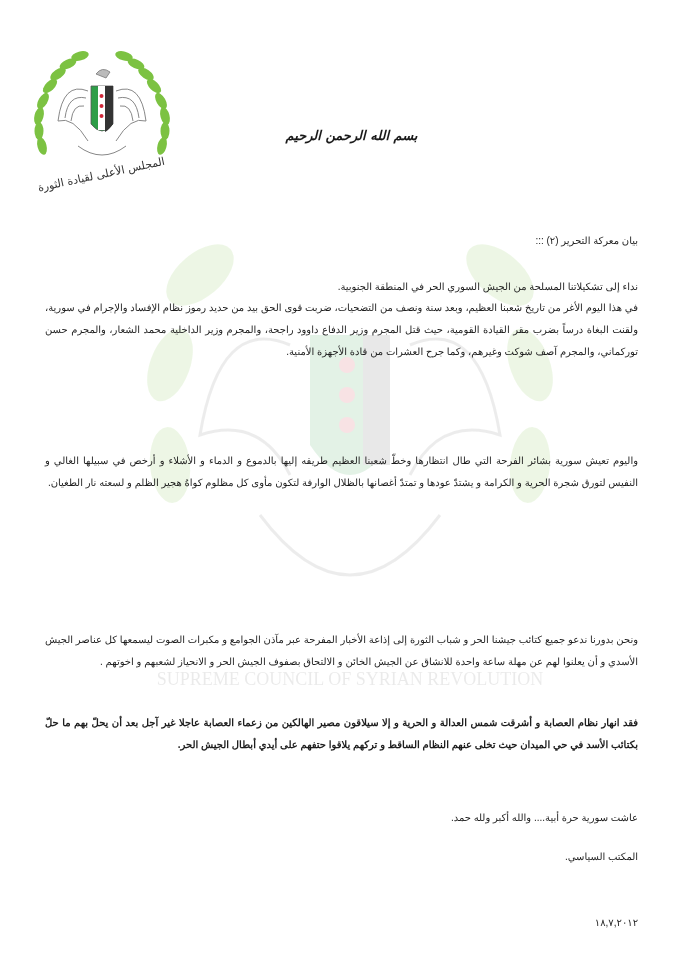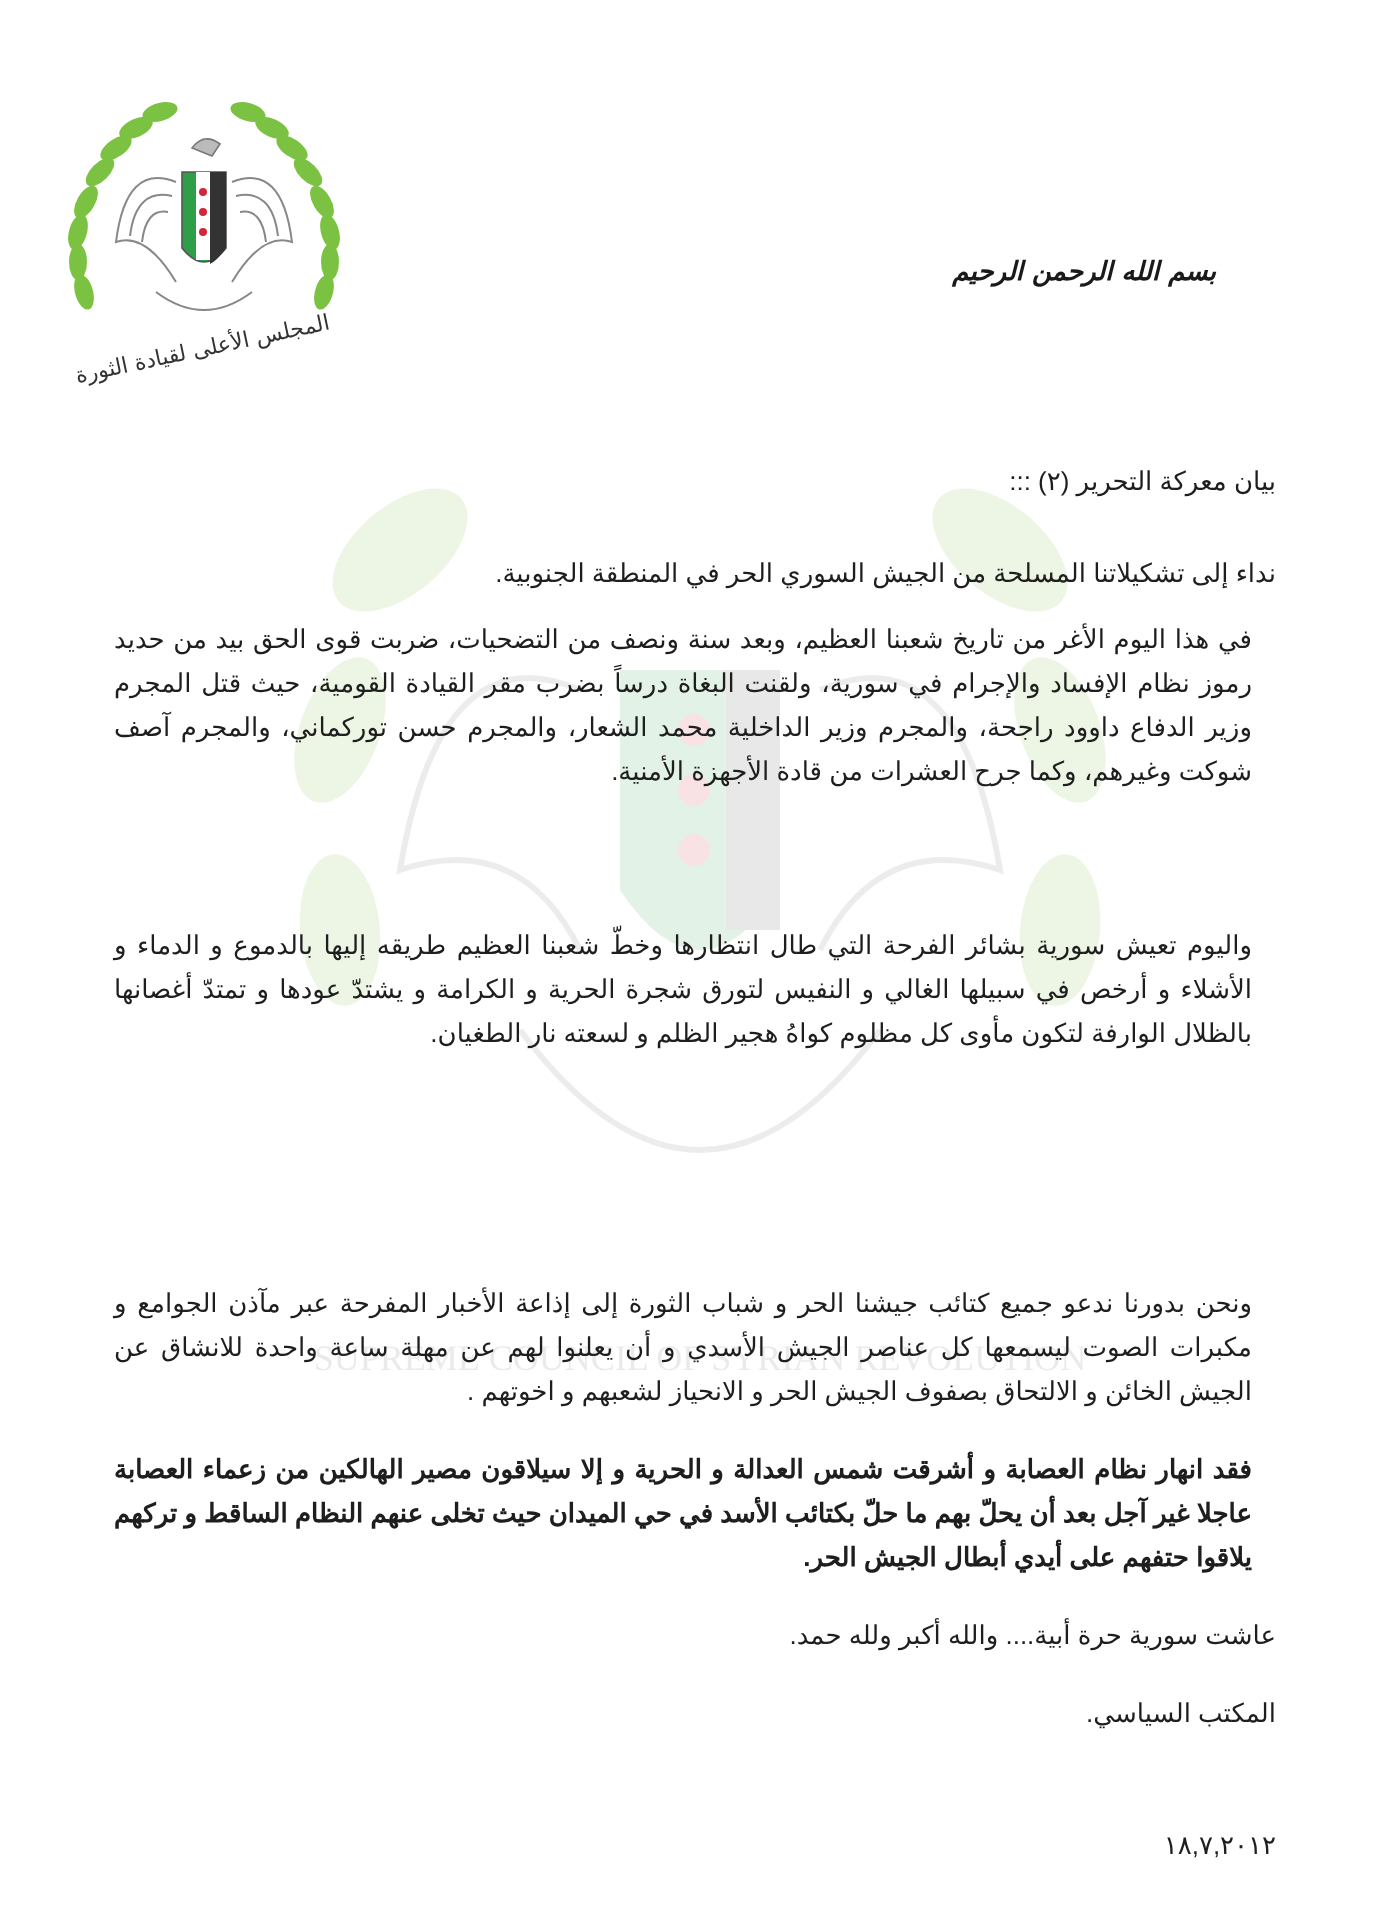--- a/index.html
+++ b/index.html
@@ -5,24 +5,24 @@
   html, body { margin: 0; padding: 0; background: #ffffff; }
   body { width: 688px; height: 960px; position: relative; overflow: hidden; font-family: "DejaVu Sans", "Liberation Sans", sans-serif; color: #1a1a1a; }
   .page { position: absolute; left: 0; top: 0; width: 688px; height: 960px; background: #fff; }
 
   
   .watermark { position: absolute; left: 140px; top: 215px; width: 420px; height: 480px; opacity: 0.13; pointer-events: none; }
 
   
   .logo { position: absolute; left: 28px; top: 46px; width: 148px; height: 150px; }
 
-  .basmala { position: absolute; left: 0; width: 608px; top: 128px; text-align: right; direction: rtl; font-family: "DejaVu Serif", serif; font-style: italic; font-weight: bold; font-size: 13px; padding-left: 95px; box-sizing: border-box; }
+  .basmala { position: absolute; left: 0; width: 608px; top: 128px; text-align: center; direction: rtl; font-family: "DejaVu Serif", serif; font-style: italic; font-weight: bold; font-size: 13px; padding-left: 95px; box-sizing: border-box; }
 
-  .body-text { position: absolute; left: 45px; width: 593px; direction: rtl; text-align: justify; font-family: "Liberation Sans", sans-serif; font-size: 13px; line-height: 22px; color: #1e1e1e; }
-  .body-text p { margin: 12px; }
+  .body-text { position: absolute; left: 45px; width: 593px; direction: rtl; text-align: justify; font-family: "Liberation Sans", sans-serif; font-size: 10px; line-height: 22px; color: #1e1e1e; }
+  .body-text p { margin: 0; }
   .lead { text-align: right; }
 
   #t-title { top: 230px; padding-right: 8px; }
   #t-call  { top: 276px; }
   #p1 { top: 297px; }
   #p2 { top: 450px; }
   #p3 { top: 538px; }
   #p4 { top: 629px; }
   #p5 { top: 712px; font-weight: bold; }
   #closing { top: 807px; }

